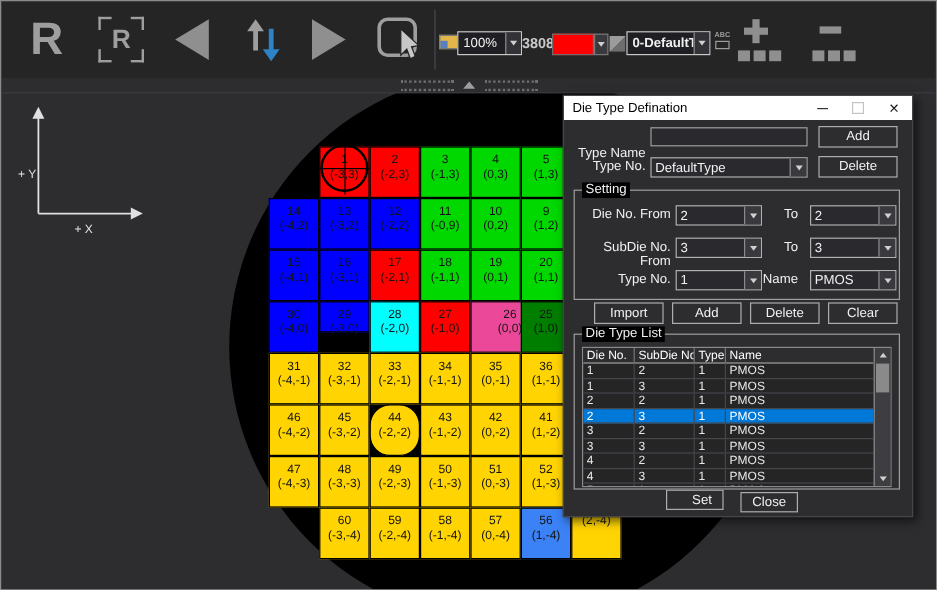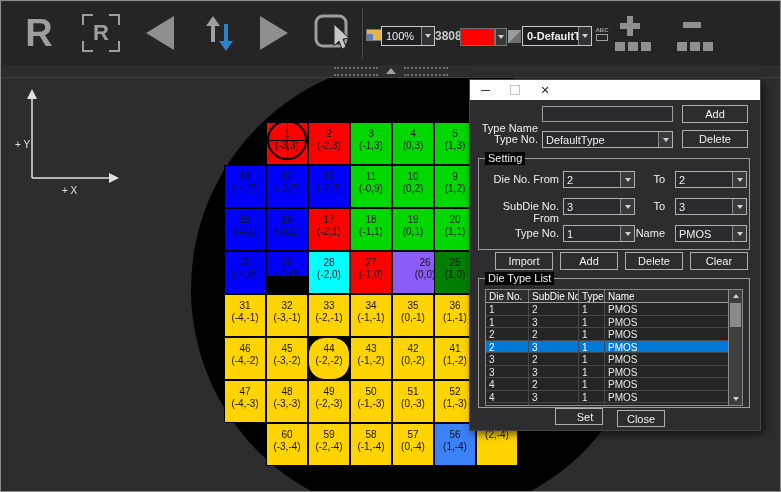--- a/index.html
+++ b/index.html
@@ -269,21 +269,21 @@
           <div class="die-c">(-3,0)</div>
         </div>
         <div class="die" style="left: 306px; top: 173px; width: 42px; height: 43px; background: rgb(0, 255, 255);">
           <div class="die-n">28</div>
           <div class="die-c">(-2,0)</div>
         </div>
         <div class="die" style="left: 348px; top: 173px; width: 42px; height: 43px; background: rgb(255, 0, 0);">
           <div class="die-n">27</div>
           <div class="die-c">(-1,0)</div>
         </div>
-        <div class="die" style="left: 390px; top: 173px; width: 66px; height: 43px; background: #8b5cf6;">
+        <div class="die" style="left: 390px; top: 173px; width: 66px; height: 43px; background: #ec4899;">
           <div class="die-n">26</div>
           <div class="die-c">(0,0)</div>
         </div>
         <div class="die" style="left: 432px; top: 173px; width: 42px; height: 43px; background: rgb(0, 126, 0);">
           <div class="die-n">25</div>
           <div class="die-c">(1,0)</div>
         </div>
         <div class="die" style="left: 222px; top: 216px; width: 42px; height: 43px; background: rgb(255, 212, 0);">
           <div class="die-n">31</div>
           <div class="die-c">(-4,-1)</div>
@@ -378,20 +378,21 @@
         </div>
         <div class="die" style="left: 474px; top: 345px; width: 42px; height: 43px; background: rgb(255, 212, 0);">
           <div class="die-n"></div>
           <div class="die-c">(2,-4)</div>
         </div>
       </div>
   </div>
 
   <div class="dialog">
     <div class="titlebar">
+      <span class="ttl">Die Type Defination</span>
       <span class="cap-btn">
           <span class="min-glyph"></span>
         </span>
       <span class="cap-btn">
           <span class="max-glyph"></span>
         </span>
       <span class="cap-btn">
           <span class="close-glyph">✕</span>
         </span>
     </div>

